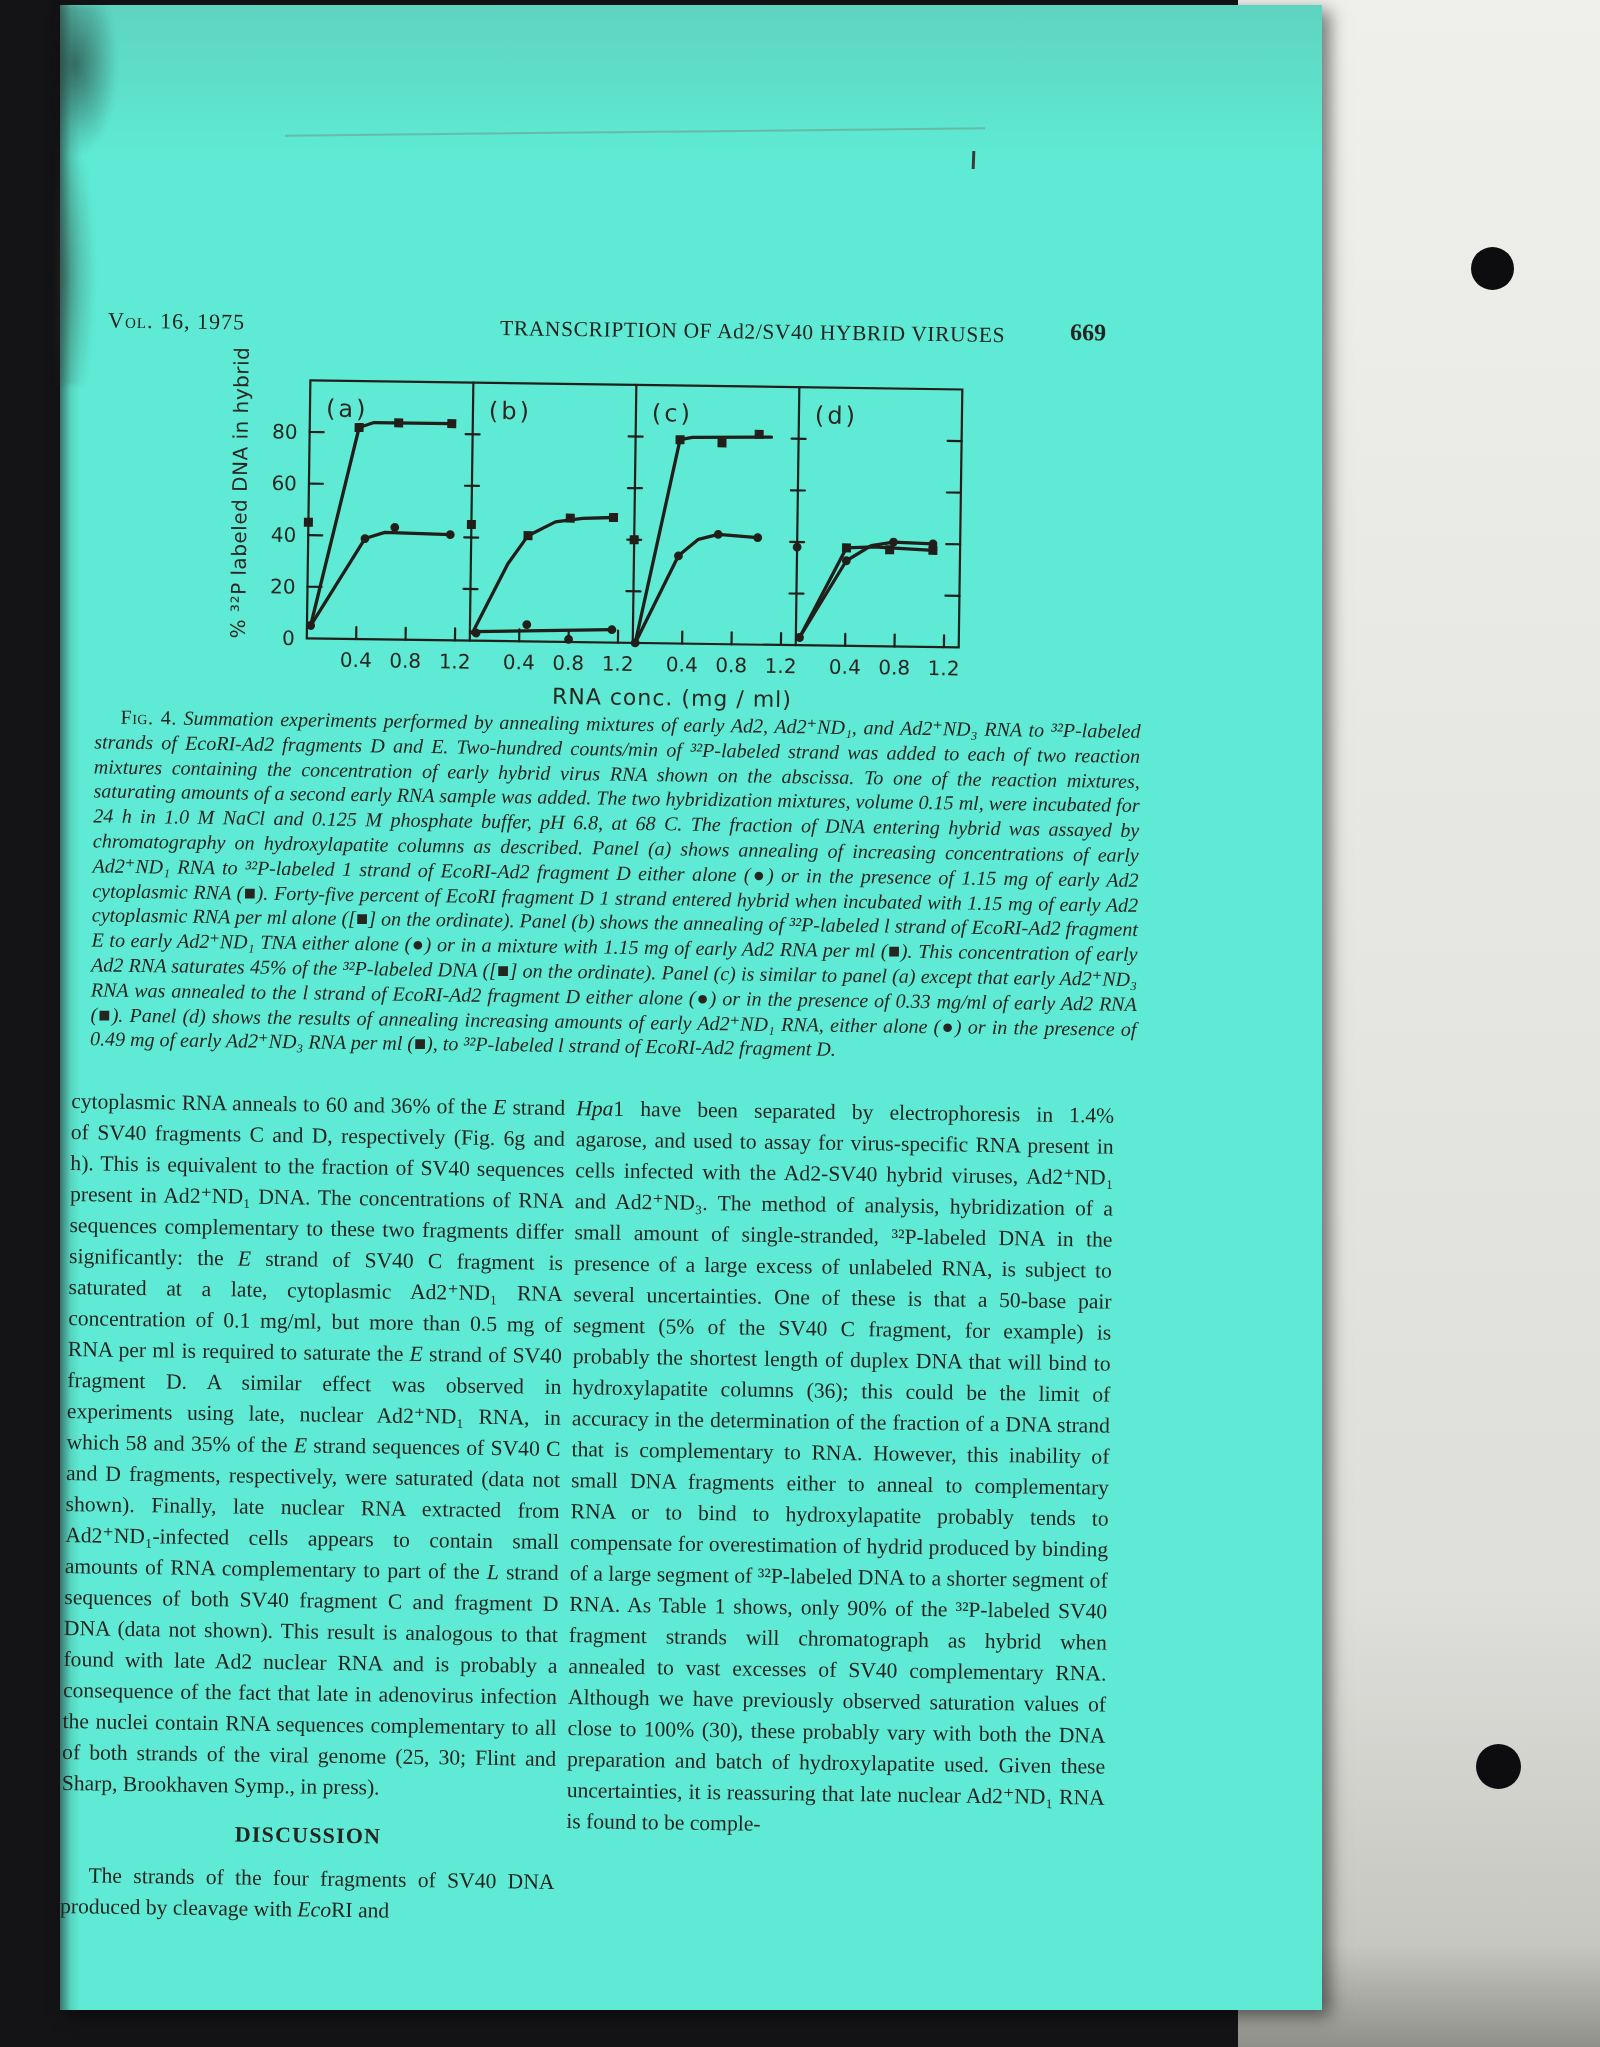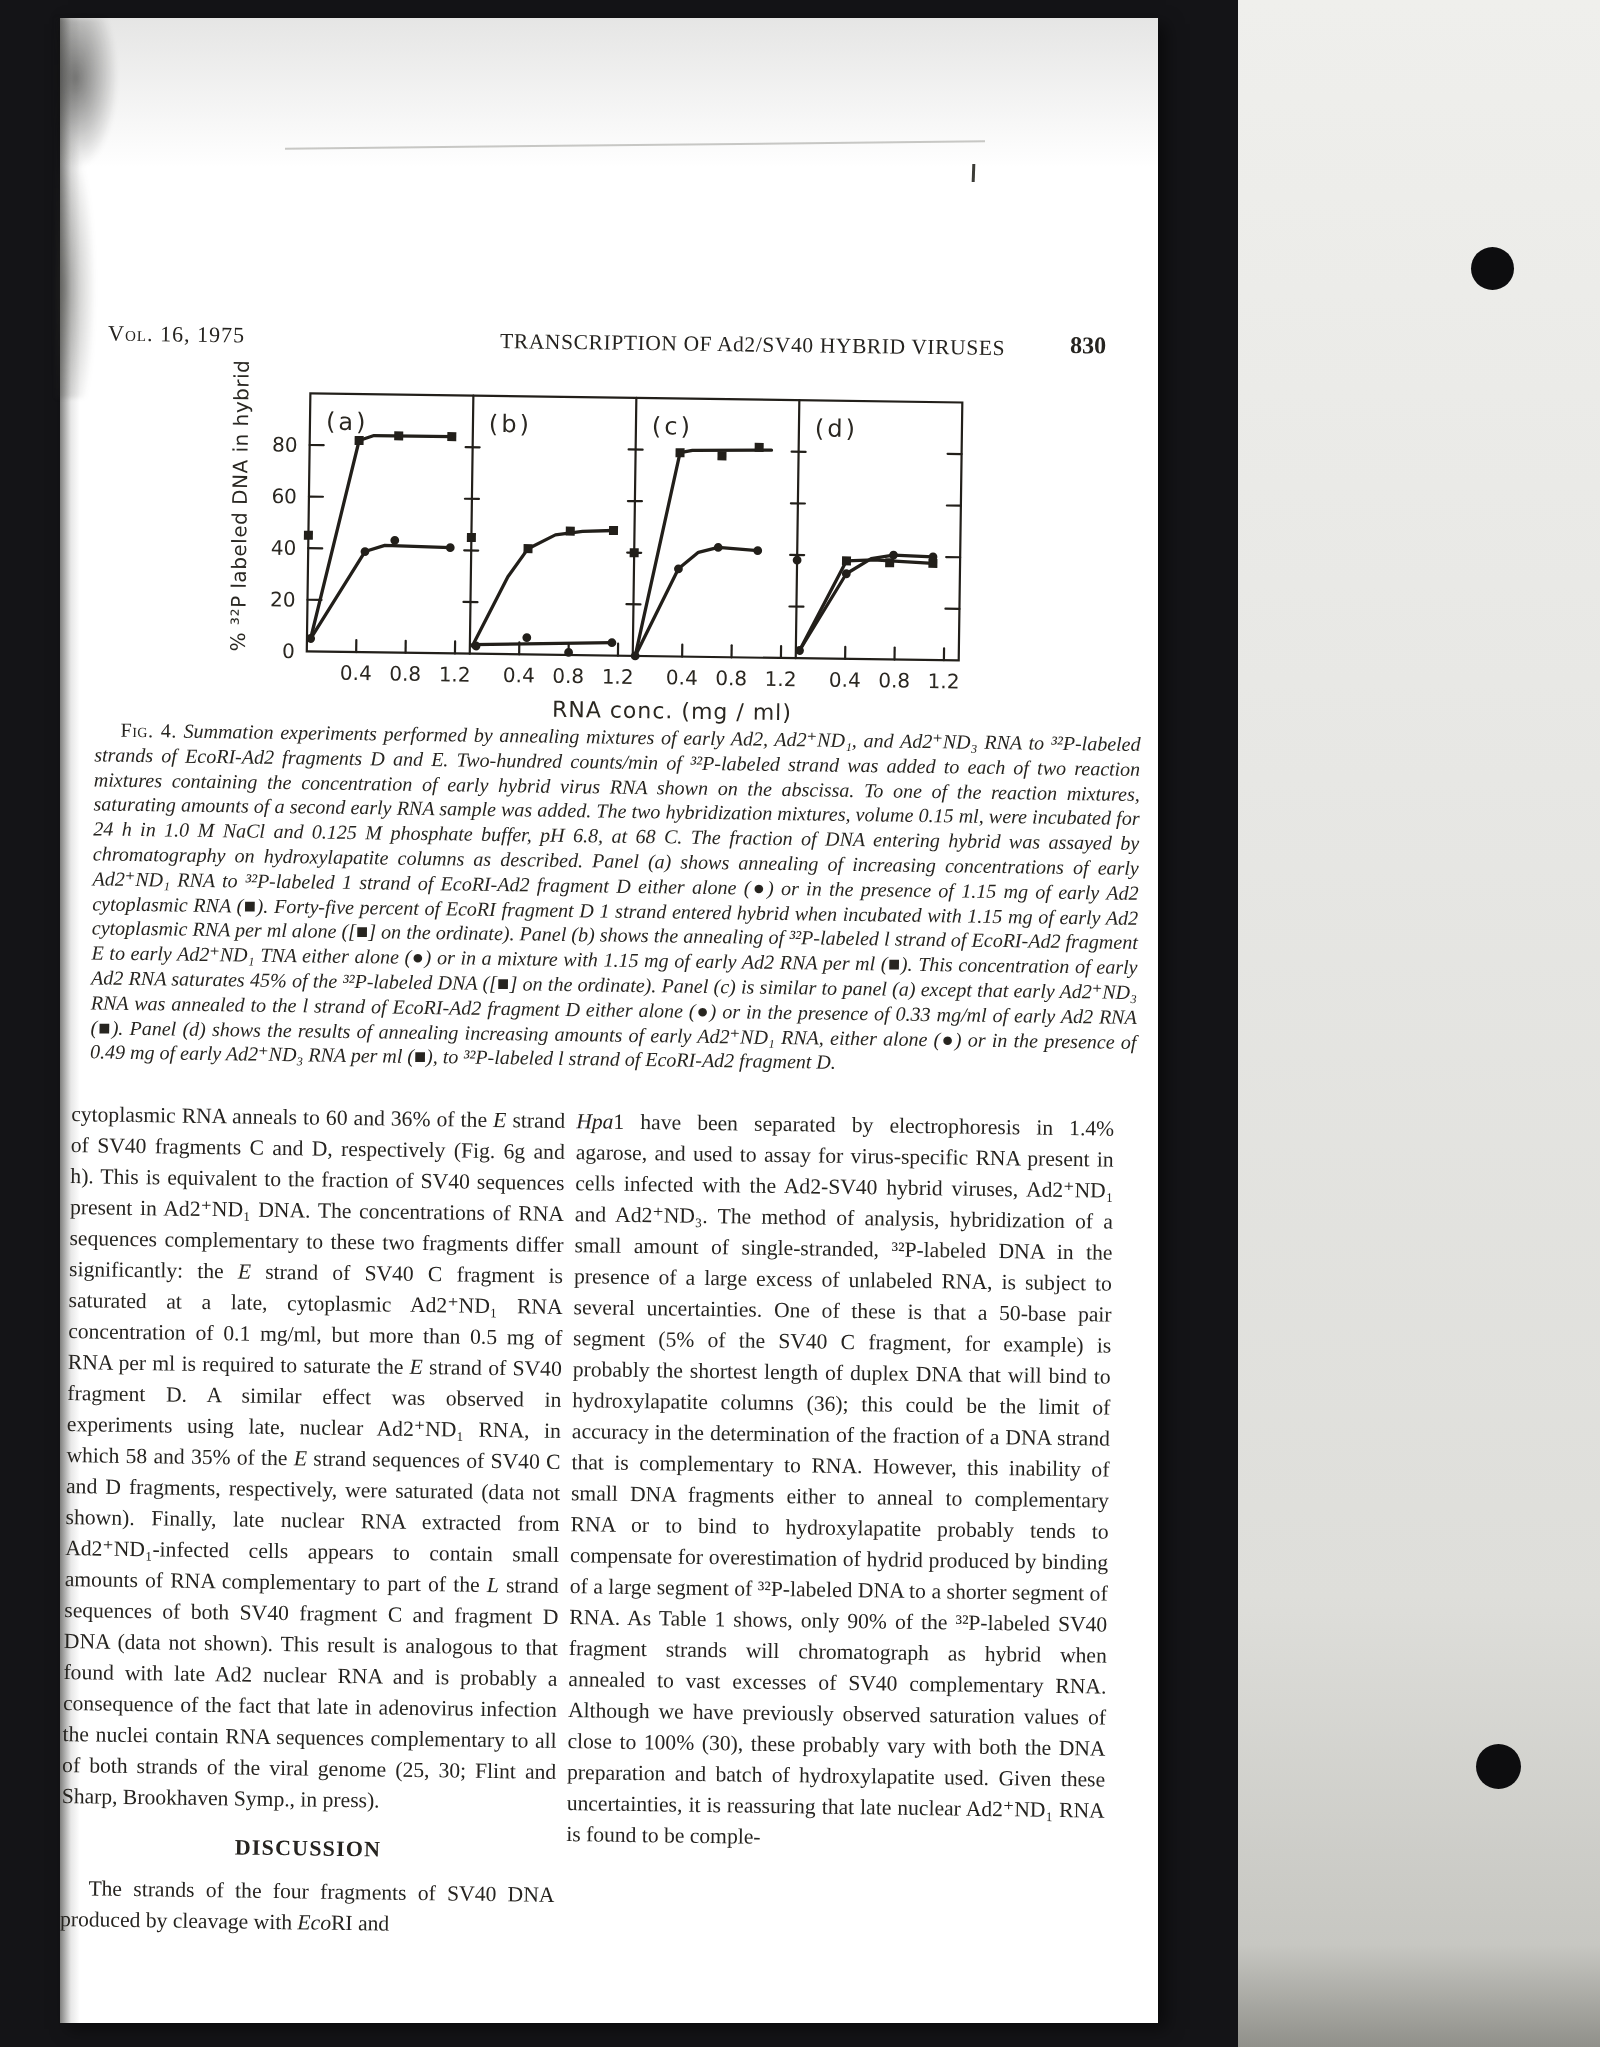--- a/index.html
+++ b/index.html
@@ -15,21 +15,21 @@
 
   
   .edges{position:absolute;left:1148px;top:146px;width:185px;height:1901px;
     background:
       linear-gradient(180deg,rgba(0,0,0,0) 55%,rgba(0,0,0,.30) 100%),
       linear-gradient(90deg,rgba(60,60,55,.25),rgba(0,0,0,0) 12%),
       repeating-linear-gradient(91.5deg,#f4f4f1 0px,#f4f4f1 2px,#b9b9b2 3px,#ececе8 5px,#8e8e86 6px,#e8e8e4 8px,#d0d0ca 10px,#f1f1ee 12px);
     clip-path:polygon(0 1.4%,100% 0,100% 100%,0 100%)}
 
   
-  .page{position:absolute;left:60px;top:18px;width:1098px;height:2005px;background:#ffffff;
+  .page{position:absolute;left:60px;top:5px;width:1262px;height:2005px;background:#5eead4;
     box-shadow:8px 6px 16px rgba(0,0,0,.5)}
   .page .edge-grain{position:absolute;left:0;top:0;width:20px;height:100%;
     background:linear-gradient(90deg,rgba(25,25,22,.55),rgba(25,25,22,.10) 55%,rgba(0,0,0,0))}
   .page .top-fog{position:absolute;left:0;top:0;width:100%;height:150px;
     background:linear-gradient(180deg,rgba(95,95,90,.16),rgba(0,0,0,0))}
   .grain{position:absolute;left:-4px;top:0;width:100px;height:380px;filter:blur(2px);
     background:
       radial-gradient(60px 130px at 20px 60px,rgba(20,20,18,.55),transparent 70%),
       radial-gradient(42px 210px at 8px 270px,rgba(45,45,40,.4),transparent 75%)}
   .art-line{position:absolute;left:225px;top:126px;width:700px;height:2px;background:rgba(115,115,108,.38);transform:rotate(-.6deg)}
@@ -75,21 +75,21 @@
 <div class="page">
   <div class="edge-grain"></div>
   <div class="top-fog"></div>
   <div class="grain"></div>
   <div class="art-line"></div>
   <div class="art-dash"></div>
 
   <div class="content">
     <div class="vol">Vol. 16, 1975</div>
     <div class="title">TRANSCRIPTION OF Ad2/SV40 HYBRID VIRUSES</div>
-    <div class="pageno">830</div>
+    <div class="pageno">669</div>
 
     <div class="ylab">% ³²P labeled DNA in hybrid</div>
     <div class="fig">
       <svg id="fig-svg" width="740" height="340">
           <g transform="translate(62,10)" stroke="#221f1a" fill="none" stroke-width="2.2" stroke-linecap="round">
             <rect x="0" y="0" width="652" height="258"></rect>
             <line x1="0" y1="206.4" x2="14" y2="206.4"></line>
             <line x1="0" y1="154.8" x2="14" y2="154.8"></line>
             <line x1="0" y1="103.20000000000002" x2="14" y2="103.20000000000002"></line>
             <line x1="0" y1="51.599999999999994" x2="14" y2="51.599999999999994"></line>

